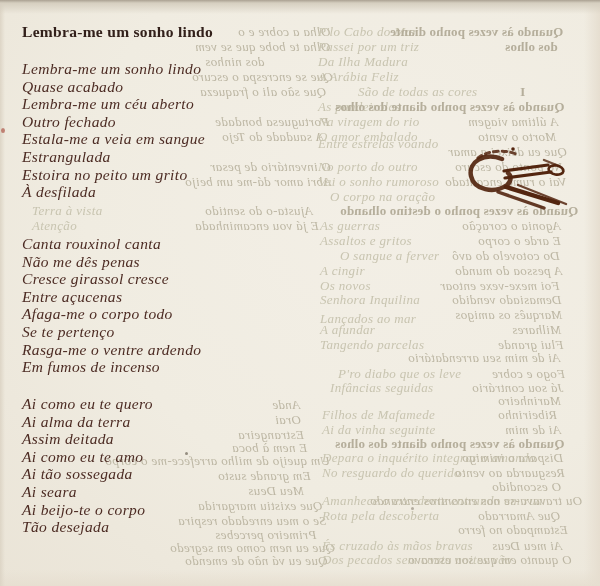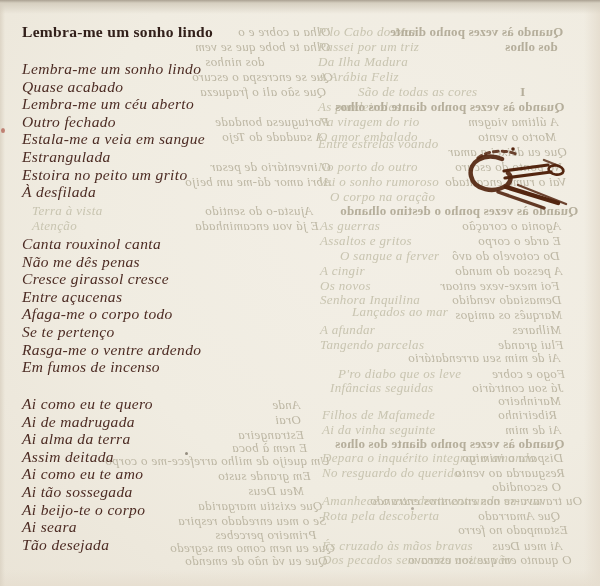--- a/index.html
+++ b/index.html
@@ -83,21 +83,21 @@
       <span class="ghost" style="left: 32px; top: 218px;">Atenção</span>
       <span class="ghost m" style="left: 205px; top: 203px;">Ajusta-o do sentido</span>
       <span class="ghost m" style="left: 195px; top: 218px;">E já vou encaminhada</span>
       <span class="ghost mb" style="left: 340px; top: 203px;">Quando às vezes ponho o destino olhando</span>
       <span class="ghost" style="left: 320px; top: 218px;">As guerras</span>
       <span class="ghost" style="left: 320px; top: 233px;">Assaltos e gritos</span>
       <span class="ghost" style="left: 340px; top: 248px;">O sangue a ferver</span>
       <span class="ghost" style="left: 320px; top: 263px;">A cingir</span>
       <span class="ghost" style="left: 320px; top: 278px;">Os novos</span>
       <span class="ghost" style="left: 320px; top: 292px;">Senhora Inquilina</span>
-      <span class="ghost" style="left: 320px; top: 304px; margin-left: 32px;">Lançados ao mar</span>
+      <span class="ghost" style="left: 320px; top: 311px;">Lançados ao mar</span>
       <span class="ghost" style="left: 320px; top: 322px;">A afundar</span>
       <span class="ghost" style="left: 320px; top: 337px;">Tangendo parcelas</span>
       <span class="ghost" style="left: 330px; top: 366px; margin-left: 8px;">P'ro diabo que os leve</span>
       <span class="ghost" style="left: 330px; top: 380px;">Infâncias seguidas</span>
       <span class="ghost m" style="left: 462px; top: 218px;">Agonia o coração</span>
       <span class="ghost m" style="left: 478px; top: 233px;">E arde o corpo</span>
       <span class="ghost m" style="left: 452px; top: 248px;">Do cotovelo do avô</span>
       <span class="ghost m" style="left: 455px; top: 263px;">A pessoa do mundo</span>
       <span class="ghost m" style="left: 440px; top: 278px;">Foi mexe-vexe entoar</span>
       <span class="ghost m" style="left: 452px; top: 292px;">Demasiado vendido</span>
@@ -177,26 +177,25 @@
       <div class="poem-line">Não me dês penas</div>
       <div class="poem-line">Cresce girassol cresce</div>
       <div class="poem-line">Entre açucenas</div>
       <div class="poem-line">Afaga-me o corpo todo</div>
       <div class="poem-line">Se te pertenço</div>
       <div class="poem-line">Rasga-me o ventre ardendo</div>
       <div class="poem-line">Em fumos de incenso</div>
     </div>
   <div class="stanza" id="stanza-3">
       <div class="poem-line">Ai como eu te quero</div>
-      <div class="poem-line">Ai de madrugada</div>
       <div class="poem-line">Ai alma da terra</div>
       <div class="poem-line">Assim deitada</div>
       <div class="poem-line">Ai como eu te amo</div>
       <div class="poem-line">Ai tão sossegada</div>
+      <div class="poem-line">Ai seara</div>
       <div class="poem-line">Ai beijo-te o corpo</div>
-      <div class="poem-line">Ai seara</div>
       <div class="poem-line">Tão desejada</div>
     </div>
 
   <div class="speck s1"></div>
   <div class="speck s2"></div>
   <div class="speck s3"></div>
 </div>
 
 </body></html>

